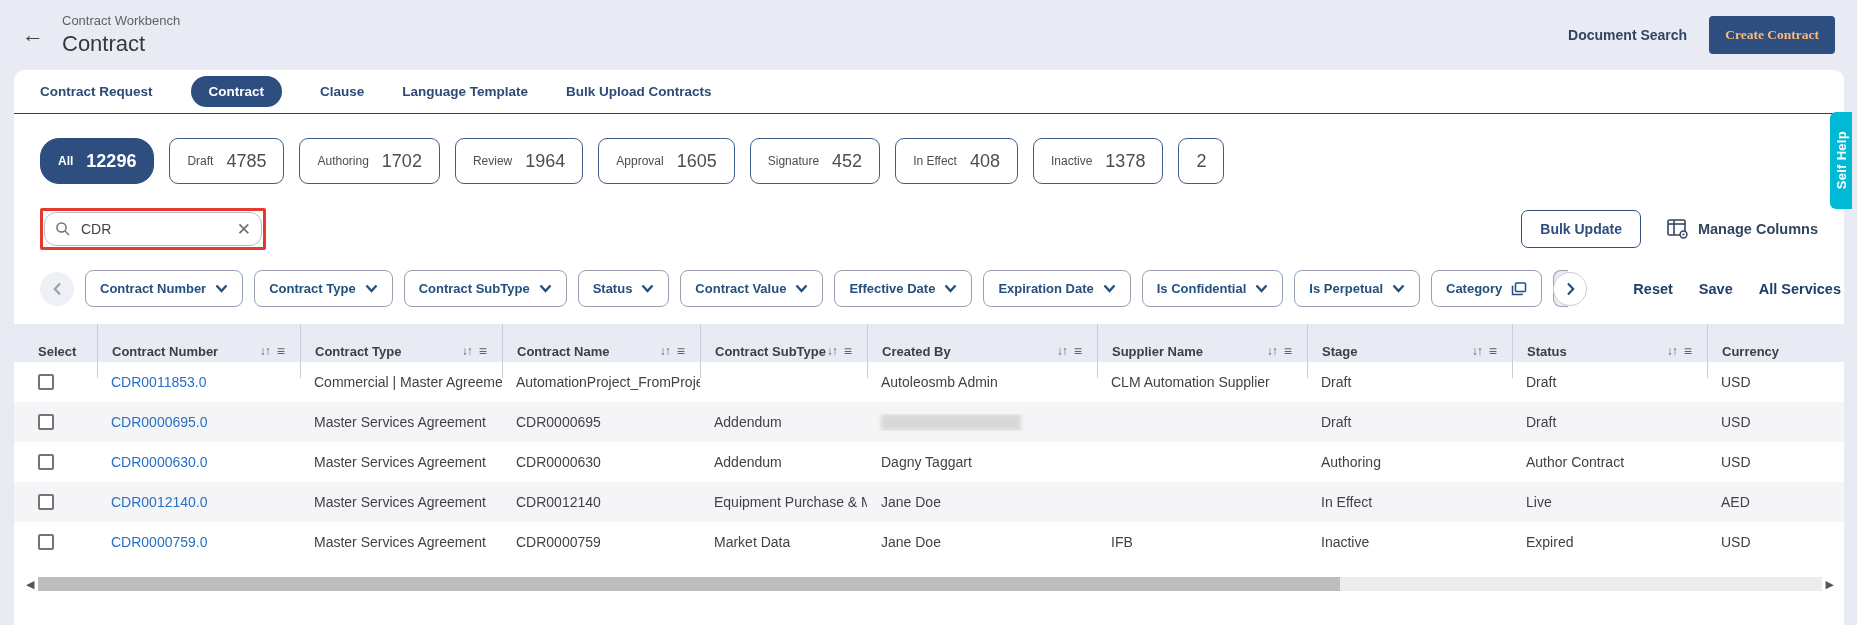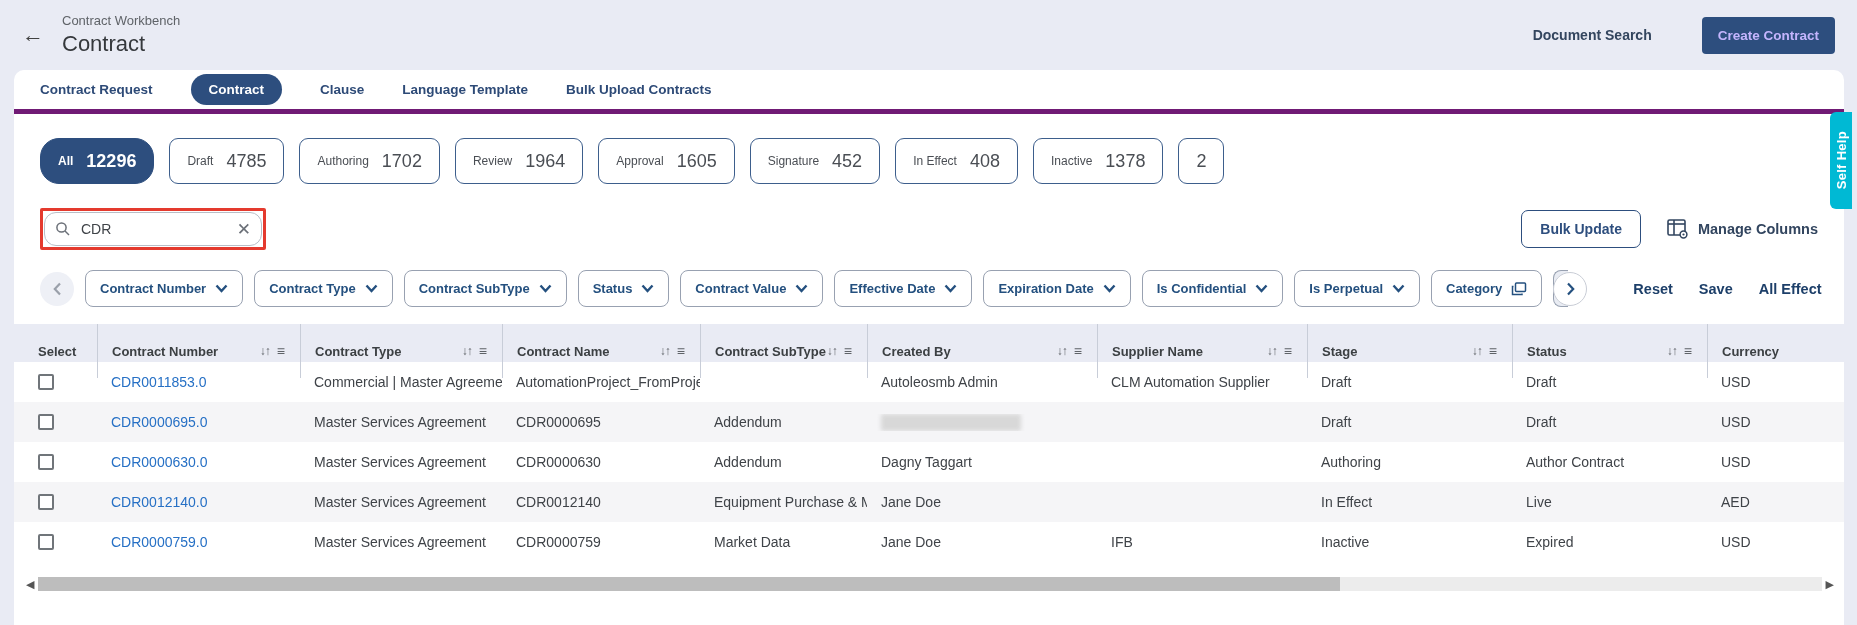--- a/index.html
+++ b/index.html
@@ -16,35 +16,34 @@
     display: flex; align-items: center;
     height: 70px; padding: 0 22px 0 14px;
   }
   .back-arrow { font-size: 22px; color: #424242; cursor: pointer; padding: 4px 8px; line-height: 1; }
   .header-titles { margin-left: 10px; }
   .breadcrumb { font-size: 13px; color: #5f6368; margin-bottom: 3px; }
   .page-title { font-size: 22px; color: #35383c; font-weight: 400; }
   .header-right { margin-left: auto; display: flex; align-items: center; gap: 22px; }
   .doc-search { font-size: 14px; font-weight: 700; color: #33455e; cursor: pointer; }
   .create-btn {
-    background: #2d4e7e; color: #c4b5fd; font-size: 13.5px; font-weight: 700;
+    background: #2d4e7e; color: #fdba74; font-size: 13.5px; font-weight: 700;
     border: none; border-radius: 4px; padding: 11px 16px; cursor: pointer;
-    font-family: Liberation Sans, sans-serif;
-    margin-left: 28px;
+    font-family: Liberation Serif, serif;
   }
   
   .card {
     position: absolute; left: 14px; right: 13px; top: 70px; bottom: 0;
     background: #fff; border-radius: 10px 10px 0 0;
   }
   
   .tabs {
     display: flex; align-items: center; gap: 38px;
     padding: 0 26px; height: 44px;
-    border-bottom: 5px solid #701a75;
+    border-bottom: 1px solid #701a75;
   }
   .tab { font-size: 13.5px; font-weight: 700; color: #2d4a77; cursor: pointer; white-space: nowrap; }
   .tab.active {
     background: #2d4e7e; color: #fff; border-radius: 16px; padding: 8px 18px;
   }
   
   .chips { display: flex; gap: 15px; padding: 24px 26px 0 26px; }
   .chip {
     display: inline-flex; align-items: center; gap: 13px;
     border: 1px solid #3d5e8c; border-radius: 9px;
@@ -324,21 +323,21 @@
       <div class="pill truncated"></div>
       <button class="nav-circle next">
         <svg width="9" height="14" viewBox="0 0 9 14">
           <polyline points="2,1.5 7.2,7 2,12.5" fill="none" stroke="#24507f" stroke-width="2.2"></polyline>
         </svg>
       </button>
       <div class="filter-divider"></div>
       <div class="filter-actions">
         <span class="filter-action">Reset</span>
         <span class="filter-action">Save</span>
-        <span class="filter-action">All Effect</span>
+        <span class="filter-action">All Services</span>
       </div>
     </div>
 
   <div class="table-wrap">
     <div class="grid-row thead" id="thead">
         <div class="th">
           <span>Select</span>
         </div>
         <div class="th">
           <span>Contract Number</span>

